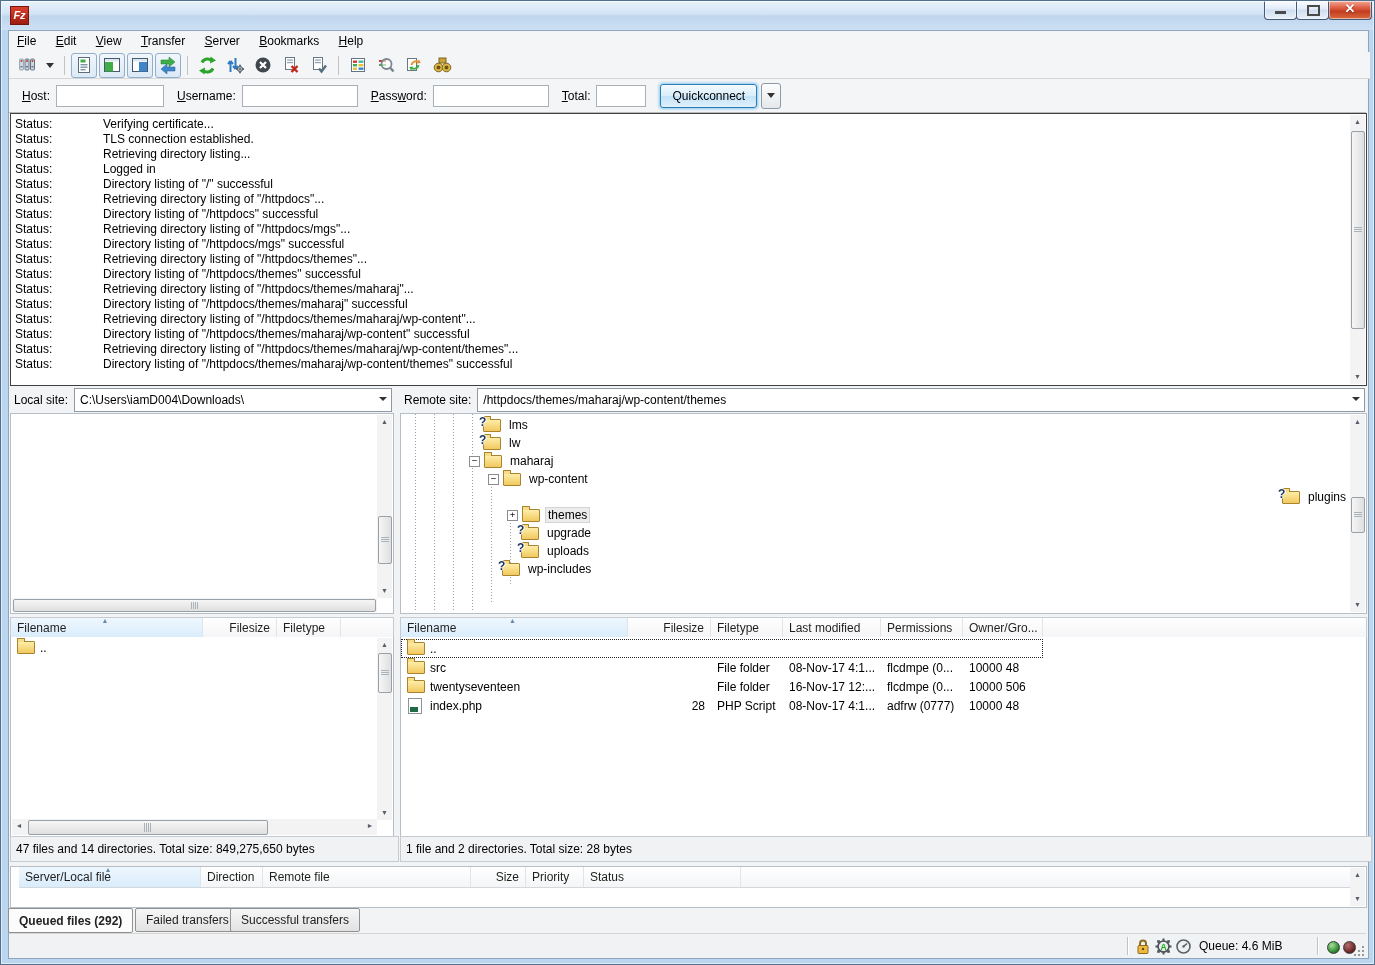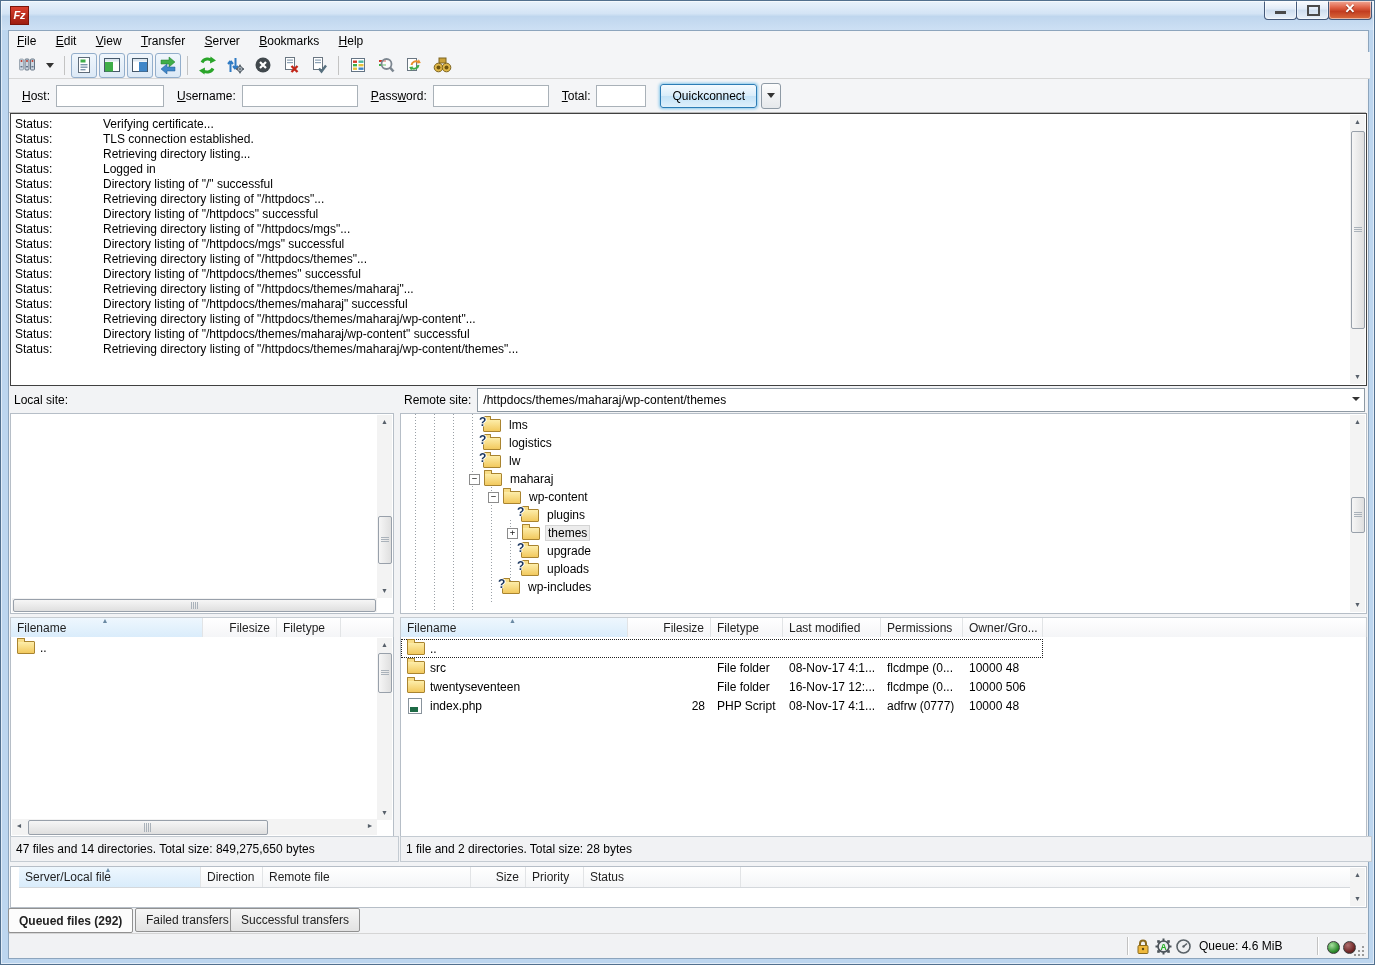--- a/index.html
+++ b/index.html
@@ -291,30 +291,35 @@
       <div class="log-line"><span class="log-type">Status:</span><span class="log-msg">Directory listing of "/httpdocs" successful</span></div>
       <div class="log-line"><span class="log-type">Status:</span><span class="log-msg">Retrieving directory listing of "/httpdocs/mgs"...</span></div>
       <div class="log-line"><span class="log-type">Status:</span><span class="log-msg">Directory listing of "/httpdocs/mgs" successful</span></div>
       <div class="log-line"><span class="log-type">Status:</span><span class="log-msg">Retrieving directory listing of "/httpdocs/themes"...</span></div>
       <div class="log-line"><span class="log-type">Status:</span><span class="log-msg">Directory listing of "/httpdocs/themes" successful</span></div>
       <div class="log-line"><span class="log-type">Status:</span><span class="log-msg">Retrieving directory listing of "/httpdocs/themes/maharaj"...</span></div>
       <div class="log-line"><span class="log-type">Status:</span><span class="log-msg">Directory listing of "/httpdocs/themes/maharaj" successful</span></div>
       <div class="log-line"><span class="log-type">Status:</span><span class="log-msg">Retrieving directory listing of "/httpdocs/themes/maharaj/wp-content"...</span></div>
       <div class="log-line"><span class="log-type">Status:</span><span class="log-msg">Directory listing of "/httpdocs/themes/maharaj/wp-content" successful</span></div>
       <div class="log-line"><span class="log-type">Status:</span><span class="log-msg">Retrieving directory listing of "/httpdocs/themes/maharaj/wp-content/themes"...</span></div>
+      <div class="log-line"><span class="log-type">Status:</span><span class="log-msg">Directory listing of "/httpdocs/themes/maharaj/wp-content/themes" successful</span></div>
     </div>
   <div class="vscroll">
     <div class="arr up">▲</div>
     <div class="vthumb" style="top:16px;height:196px"></div>
     <div class="arr down">▼</div>
   </div>
 </div>
 
 <div class="siterow" style="left:10px;top:387px;width:382px">
   <span style="margin:0 6px 0 4px">Local site:</span>
+  <div class="combo">
+    <span>C:\Users\iamD004\Downloads\</span>
+    <span class="carr"></span>
+  </div>
 </div>
 <div class="siterow" style="left:400px;top:387px;width:965px">
   <span style="margin:0 6px 0 4px">Remote site:</span>
   <div class="combo">
     <span>/httpdocs/themes/maharaj/wp-content/themes</span>
     <span class="carr"></span>
   </div>
 </div>
 
 <div class="pane" style="left:10px;top:413px;width:382px;height:199px">
@@ -335,37 +340,33 @@
   <div class="guide" style="left:71px;height:197px"></div>
   <div class="guide" style="left:90px;top:70px;height:120px"></div>
   <div class="guide" style="left:109px;top:106px;height:66px"></div>
   <div style="position:absolute;left:0;top:2px;right:17px">
       <div class="trow" style="padding-left: 82px;">
         <span class="fi q"></span>
         <span class="tlabel">lms</span>
       </div>
       <div class="trow" style="padding-left: 82px;">
         <span class="fi q"></span>
-        <span class="tlabel">logistics</span>
-      </div>
-      <div class="trow" style="padding-left: 82px;">
-        <span class="fi q"></span>
         <span class="tlabel">lw</span>
       </div>
       <div class="trow" style="padding-left: 68px;">
         <span class="expander">−</span>
         <span class="fi"></span>
         <span class="tlabel">maharaj</span>
       </div>
       <div class="trow" style="padding-left: 87px;">
         <span class="expander">−</span>
         <span class="fi"></span>
         <span class="tlabel">wp-content</span>
       </div>
-      <div class="trow" style="padding-left: 120px;">
+      <div class="trow" style="padding-left: 120px; justify-content: flex-end;">
         <span class="fi q"></span>
         <span class="tlabel">plugins</span>
       </div>
       <div class="trow" style="padding-left: 106px;">
         <span class="expander">+</span>
         <span class="fi"></span>
         <span class="tlabel sel">themes</span>
       </div>
       <div class="trow" style="padding-left: 120px;">
         <span class="fi q"></span>

